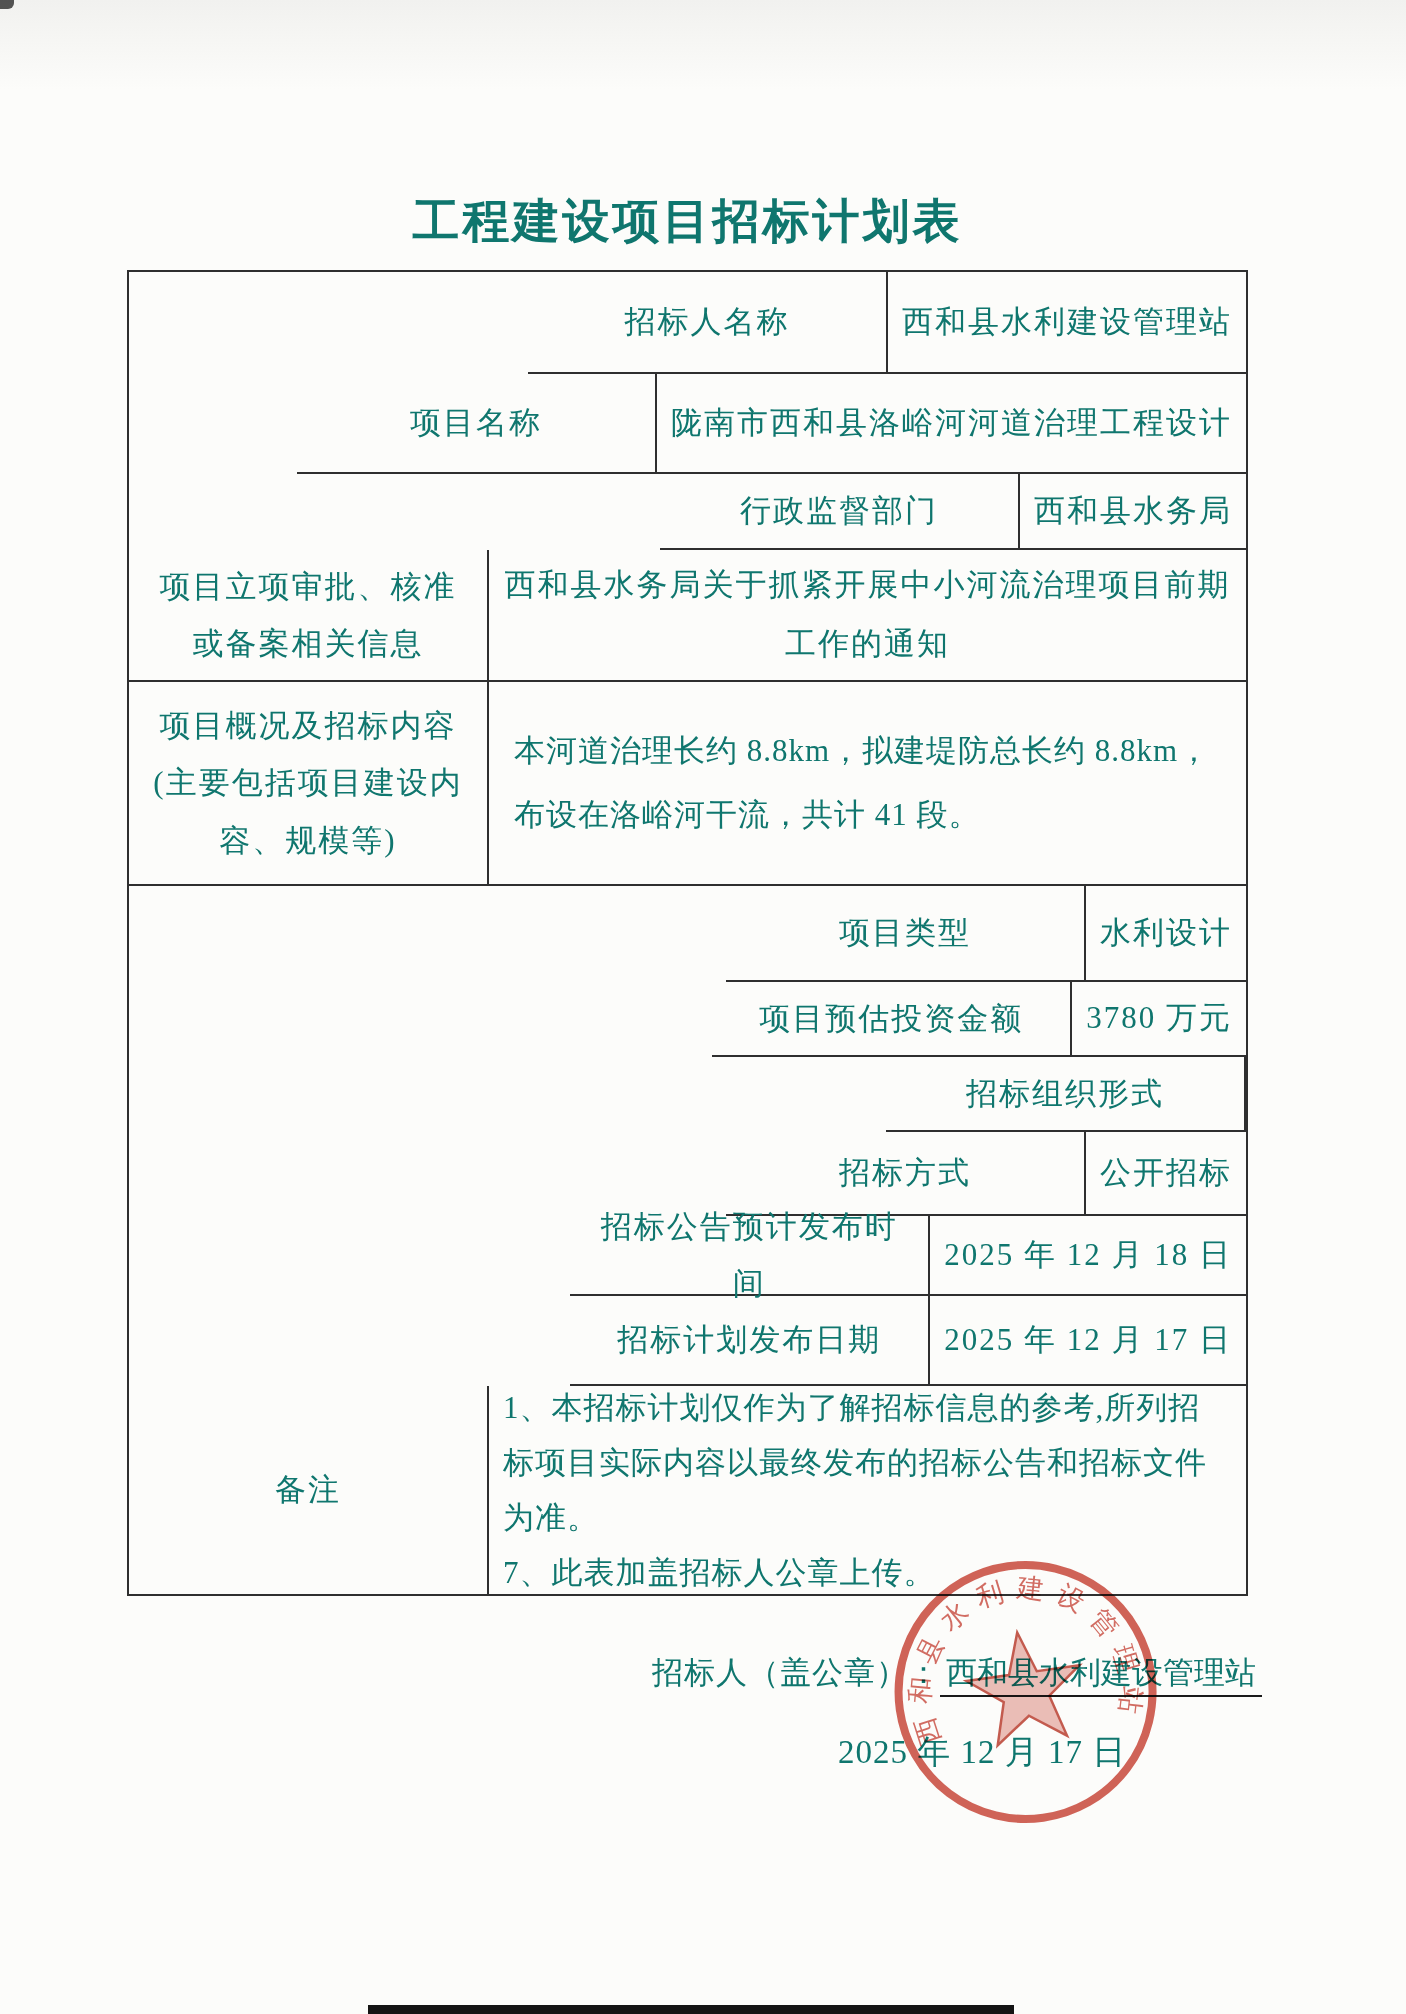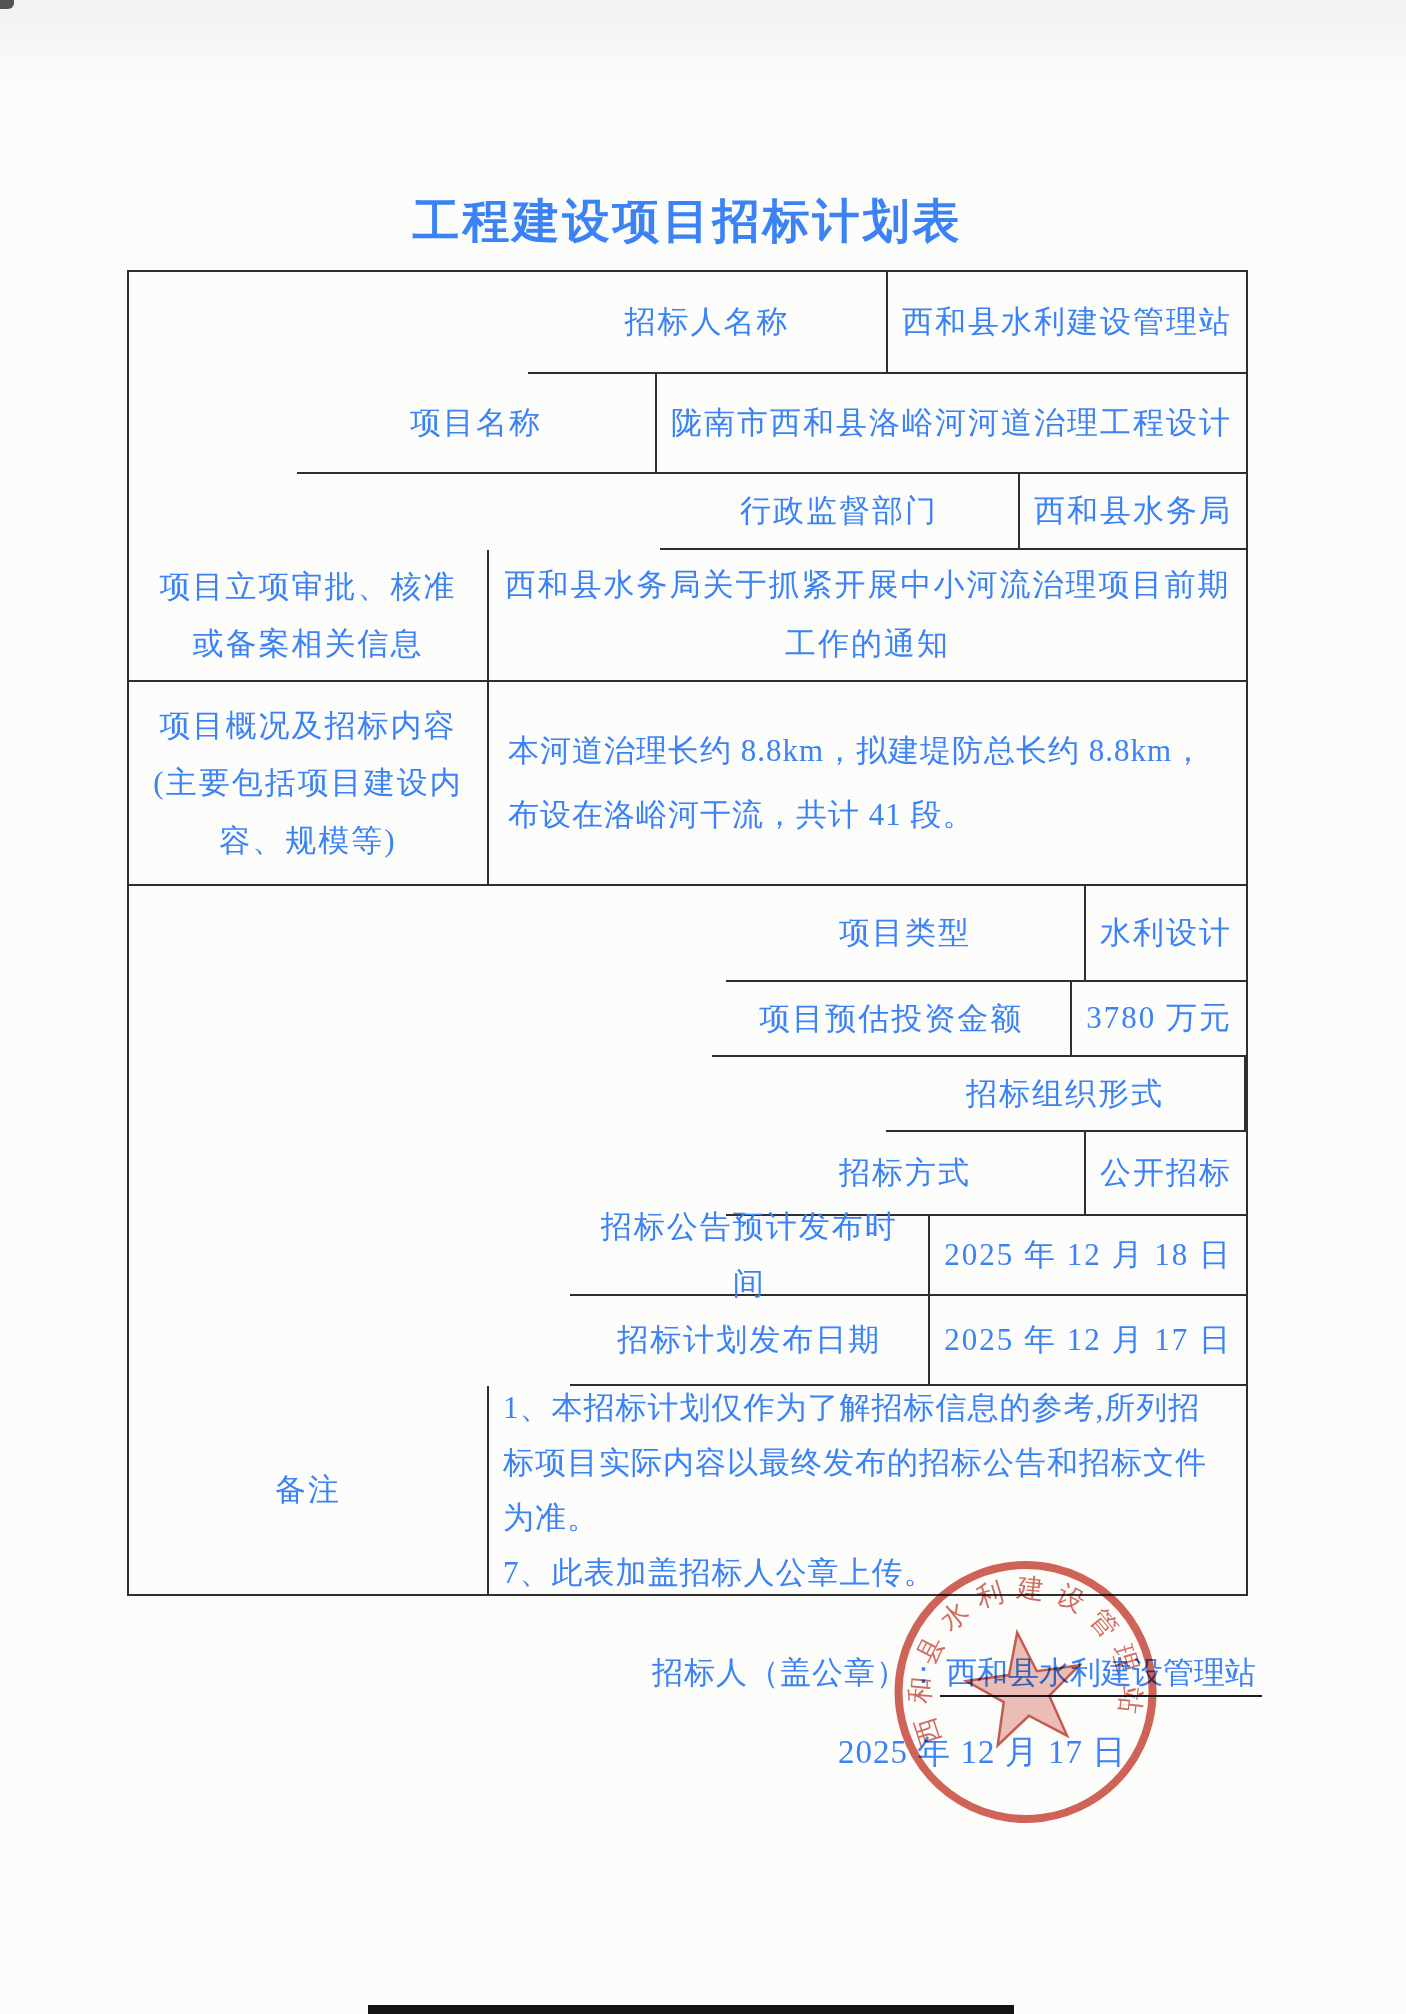--- a/index.html
+++ b/index.html
@@ -3,21 +3,21 @@
 <meta charset="utf-8">
 <style>
   html,body{margin:0;padding:0;background:#e8e8e6;}
   .page{
     position:relative;
     width:1406px;height:2014px;
     margin:0 auto;
     background:#fcfcfa;
     overflow:hidden;
     font-family:"Liberation Serif","DejaVu Serif",serif;
-    color:#3b82f6;
+    color:#0f766e;
   }
   .page::before{ 
     content:"";position:absolute;left:0;top:0;width:100%;height:90px;
     background:linear-gradient(#f1f1ef, #fcfcfa);pointer-events:none;
   }
   .corner-mark{
     position:absolute;left:0;top:0;width:14px;height:9px;
     background:#2a2a2a;border-bottom-right-radius:6px;opacity:.8;
   }
   .doc-title{
@@ -34,21 +34,21 @@
   .cell{box-sizing:border-box;display:flex;align-items:center;justify-content:center;}
   .cell.label{
     width:360px;border-right:2px solid #2f2f2f;
     font-size:31px;letter-spacing:2px;text-align:center;
     line-height:1.85;padding:0 18px;
   }
   .cell.value{
     flex:1;font-size:31px;letter-spacing:2px;text-align:center;
     line-height:1.9;padding:0 14px;
   }
-  .cell.value.left{justify-content:flex-start;text-align:left;letter-spacing:1px;line-height:2.05;padding:0 19px;}
+  .cell.value.left{justify-content:flex-start;text-align:left;letter-spacing:1px;line-height:2.05;padding:0 25px;}
   .cell.value.remark{flex-direction:column;align-items:flex-start;justify-content:center;text-align:left;letter-spacing:1px;padding:8px 14px;}
   .cell.value.remark p{margin:0;line-height:55px;}
   .sign-line{
     position:absolute;left:652px;top:1652px;white-space:nowrap;
     font-size:31px;letter-spacing:1px;
   }
   .sign-name{
     border-bottom:2px solid #1a1a1a;padding:0 6px 5px 6px;letter-spacing:0;
   }
   .sign-date{

